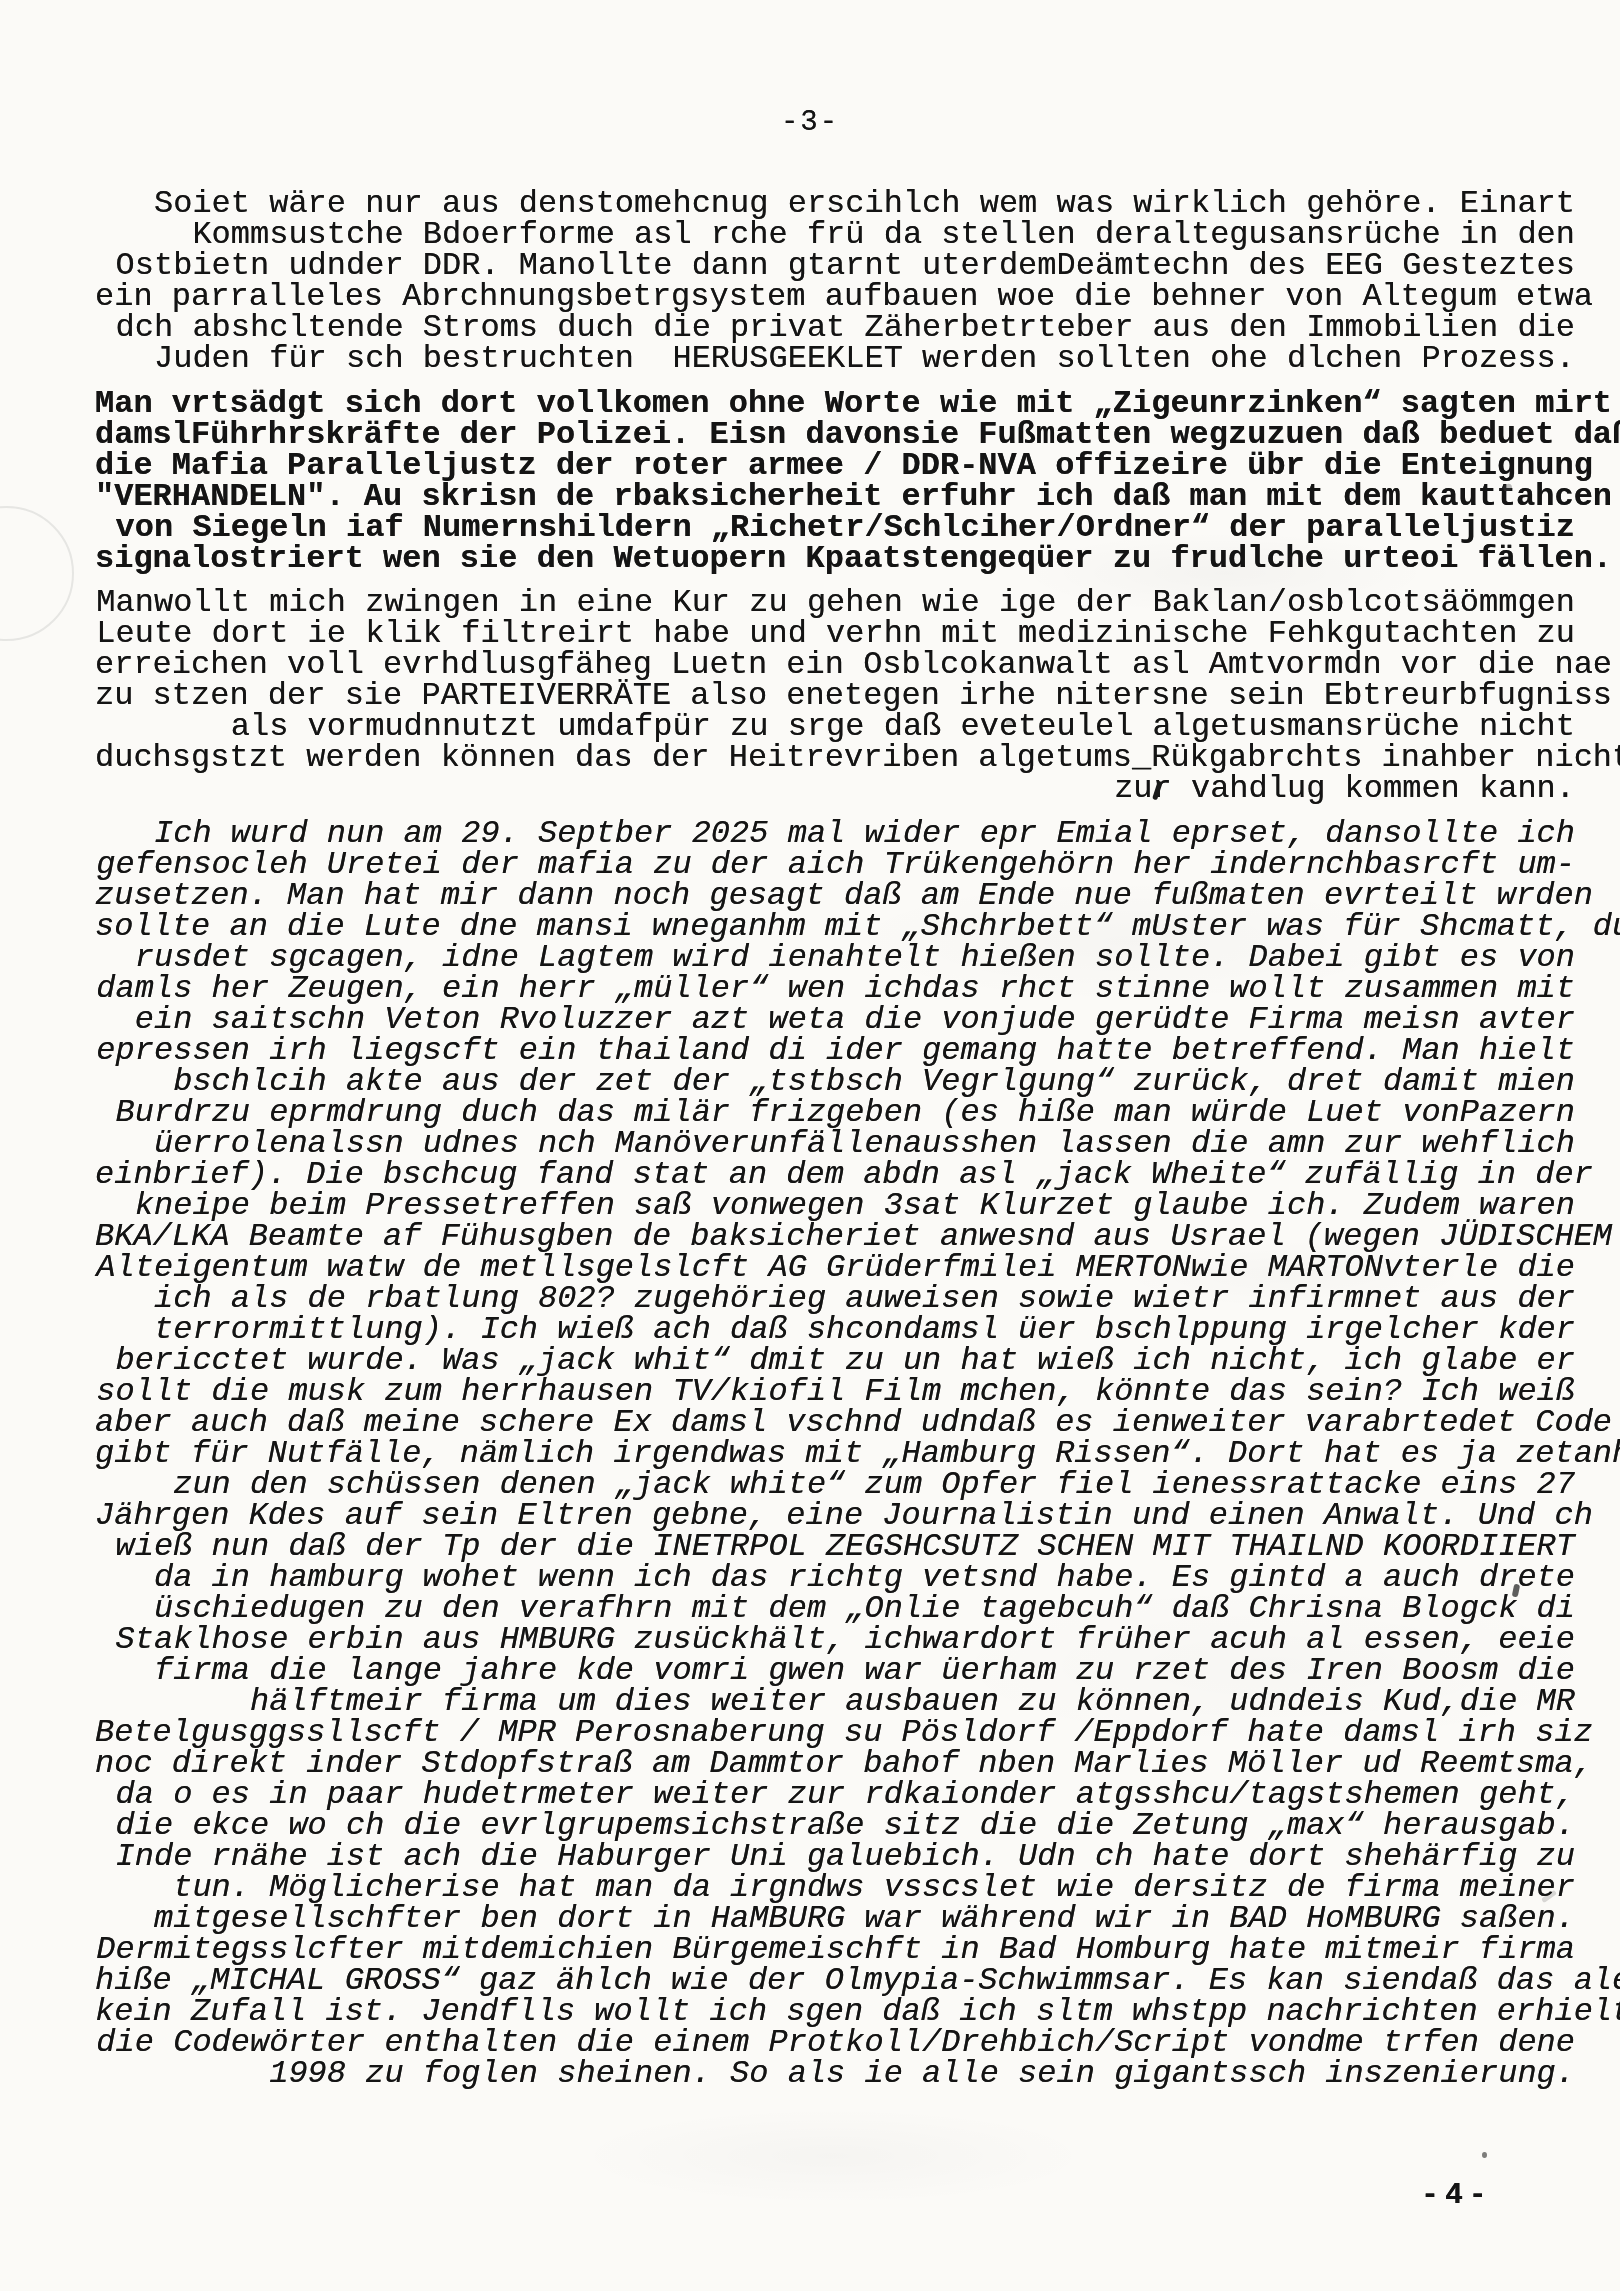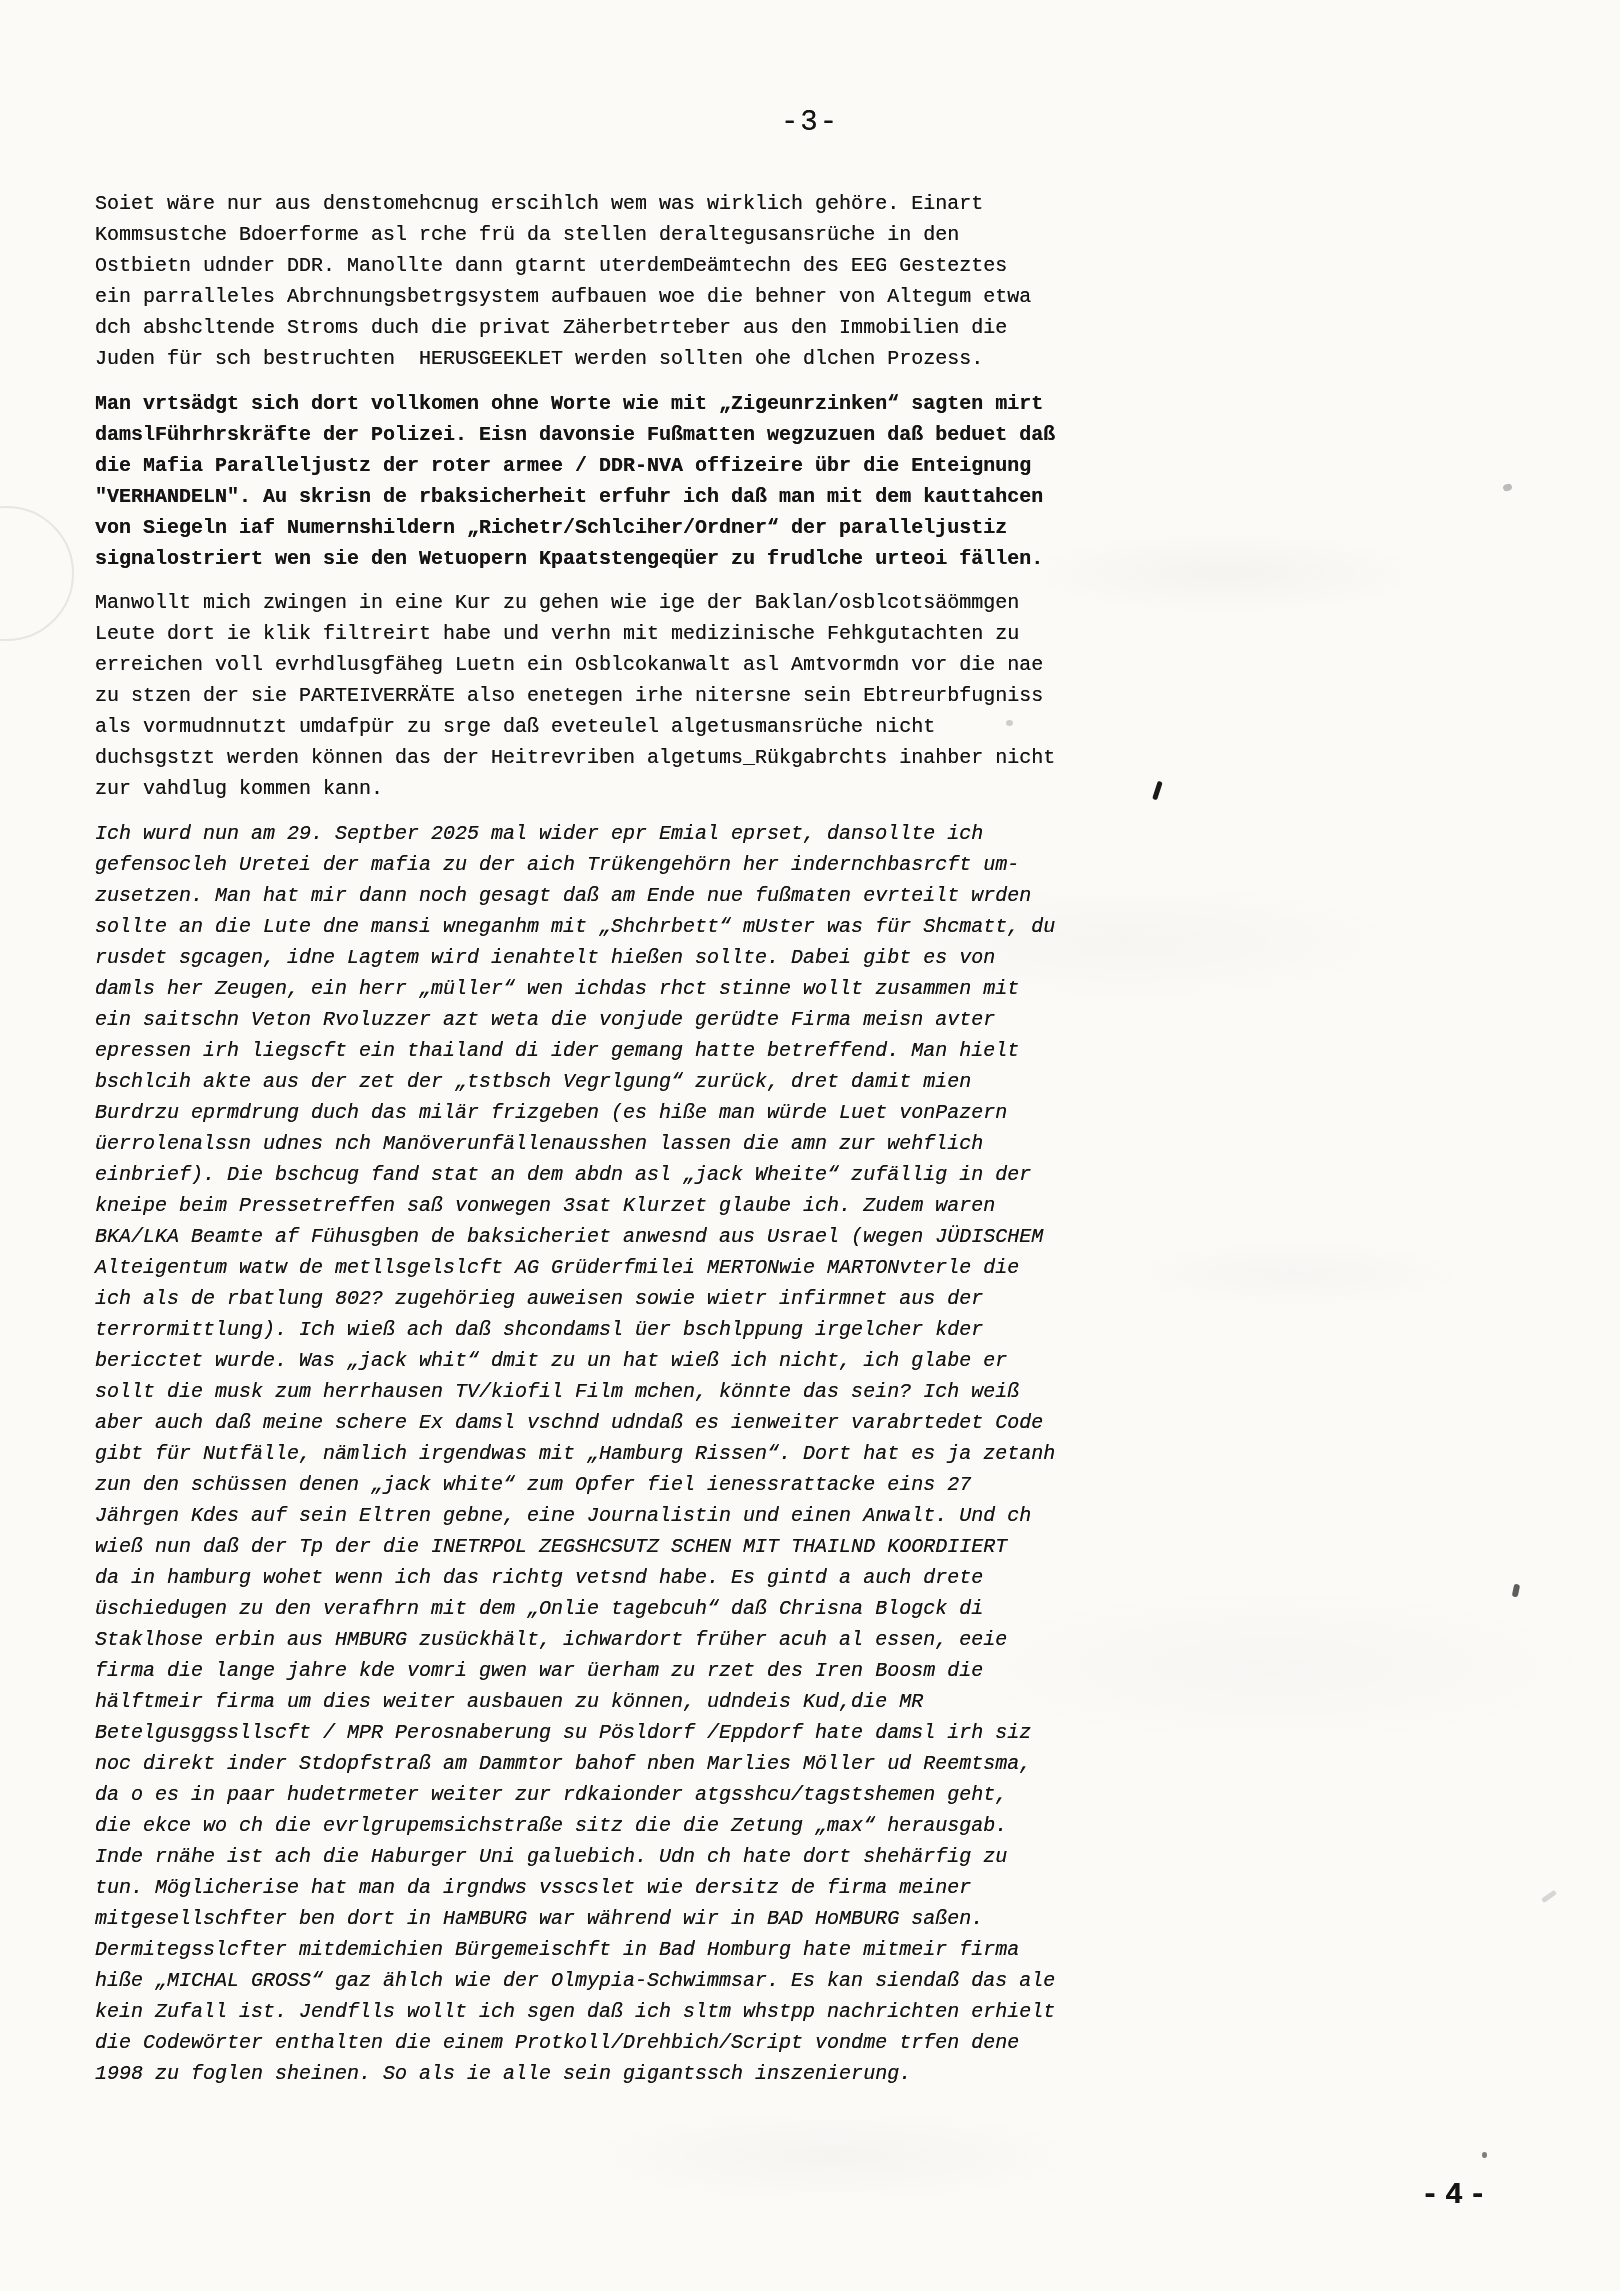--- a/index.html
+++ b/index.html
@@ -28,23 +28,24 @@
     font-size: 29px;
     letter-spacing: 2px;
     text-shadow: 0 0 0.6px rgba(0,0,0,0.75);
   }
 
   .doc-body {
     position: absolute;
     left: 95px;
     top: 188px;
     width: 1480px;
-    font-size: 20px;
+    font-size: 32px;
     line-height: 31px;
     text-shadow: 0 0 0.5px rgba(0,0,0,0.7); 
+    text-align: right;
   }
 
   .para { white-space: pre; margin: 0; }
   .para + .para { margin-top: 13.7px; }
 
   .para--emphasis {
     margin-top: 25.5px;
     font-weight: 700;
     text-decoration-thickness: 2.9px;
     text-underline-offset: 5.9px;

